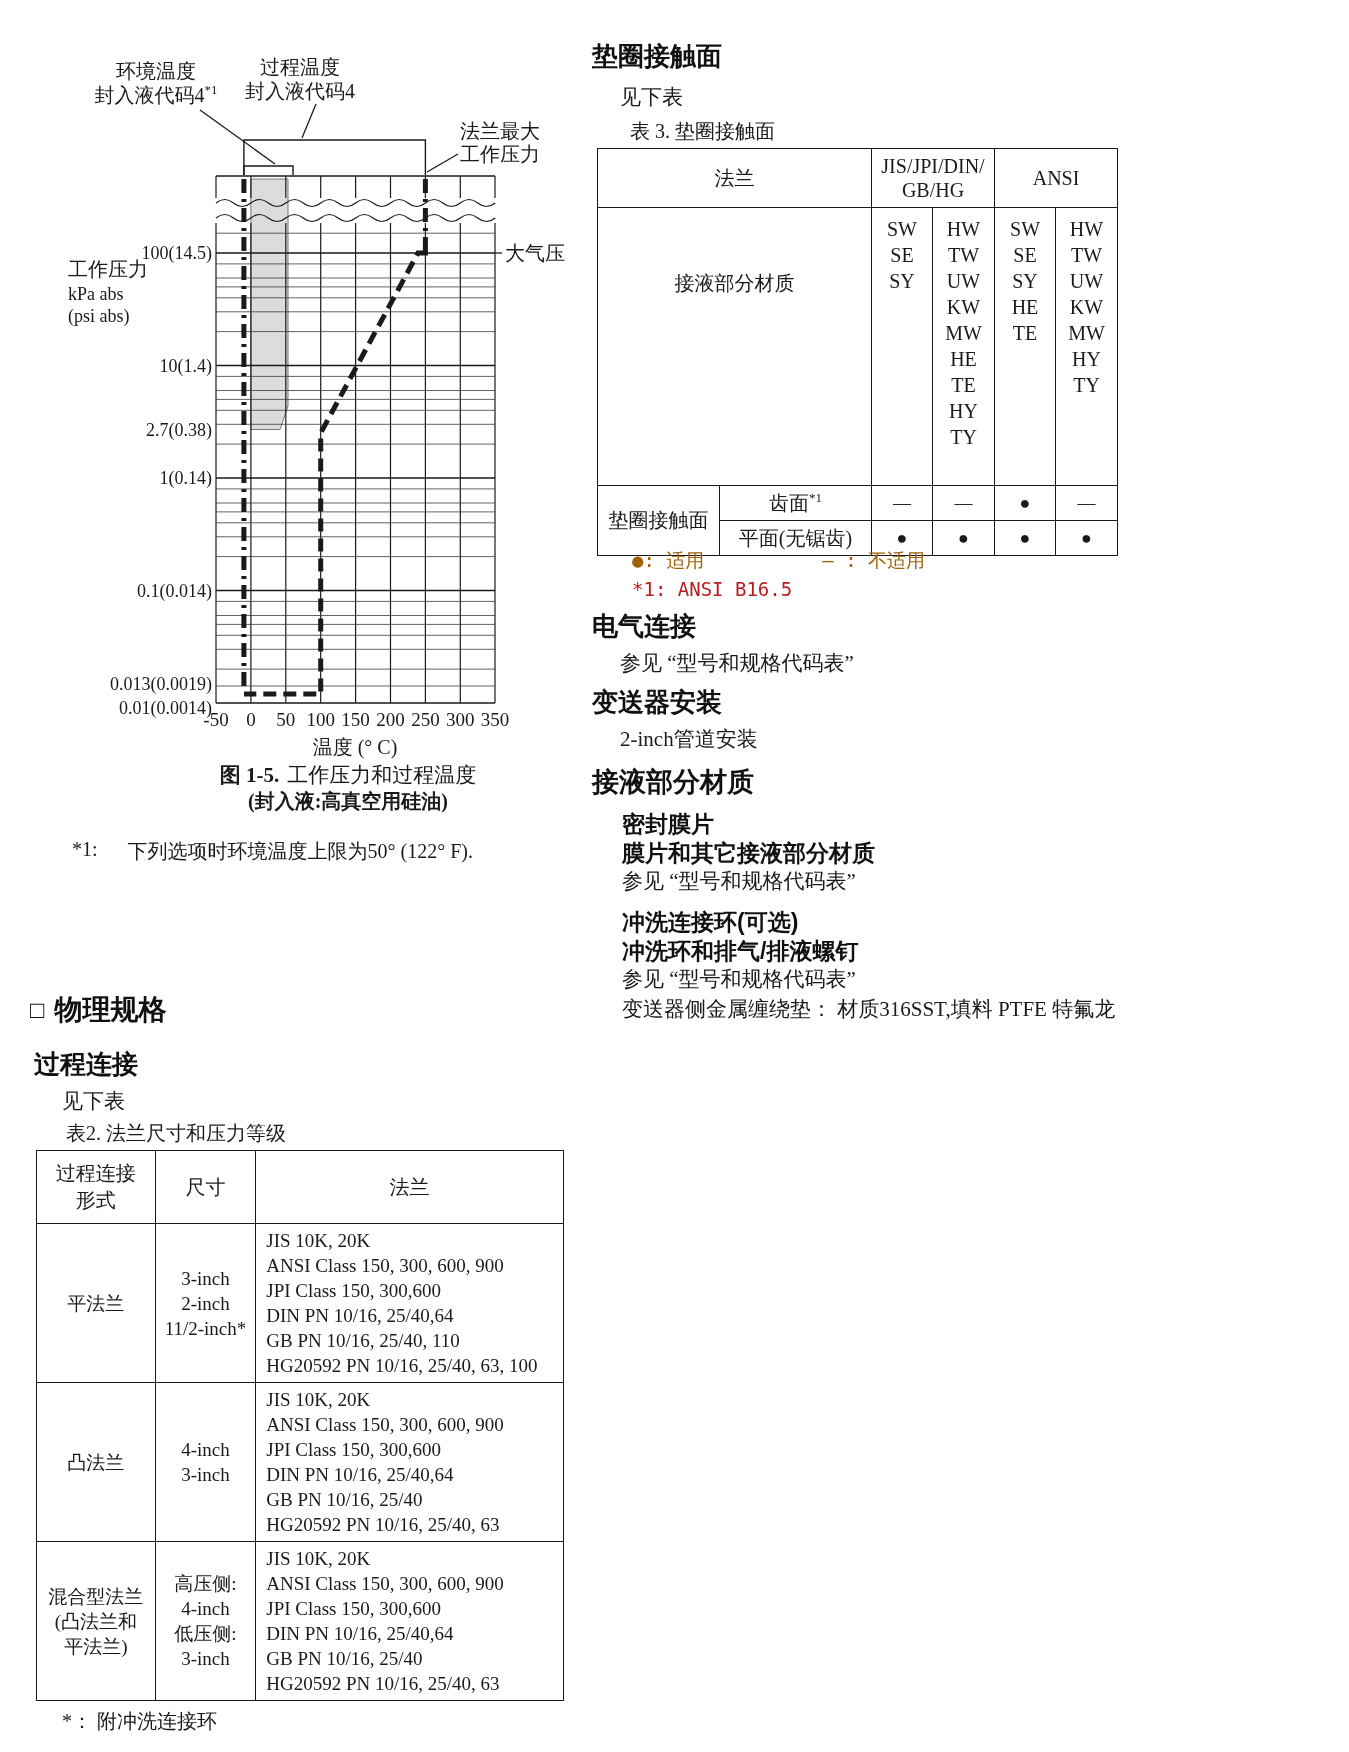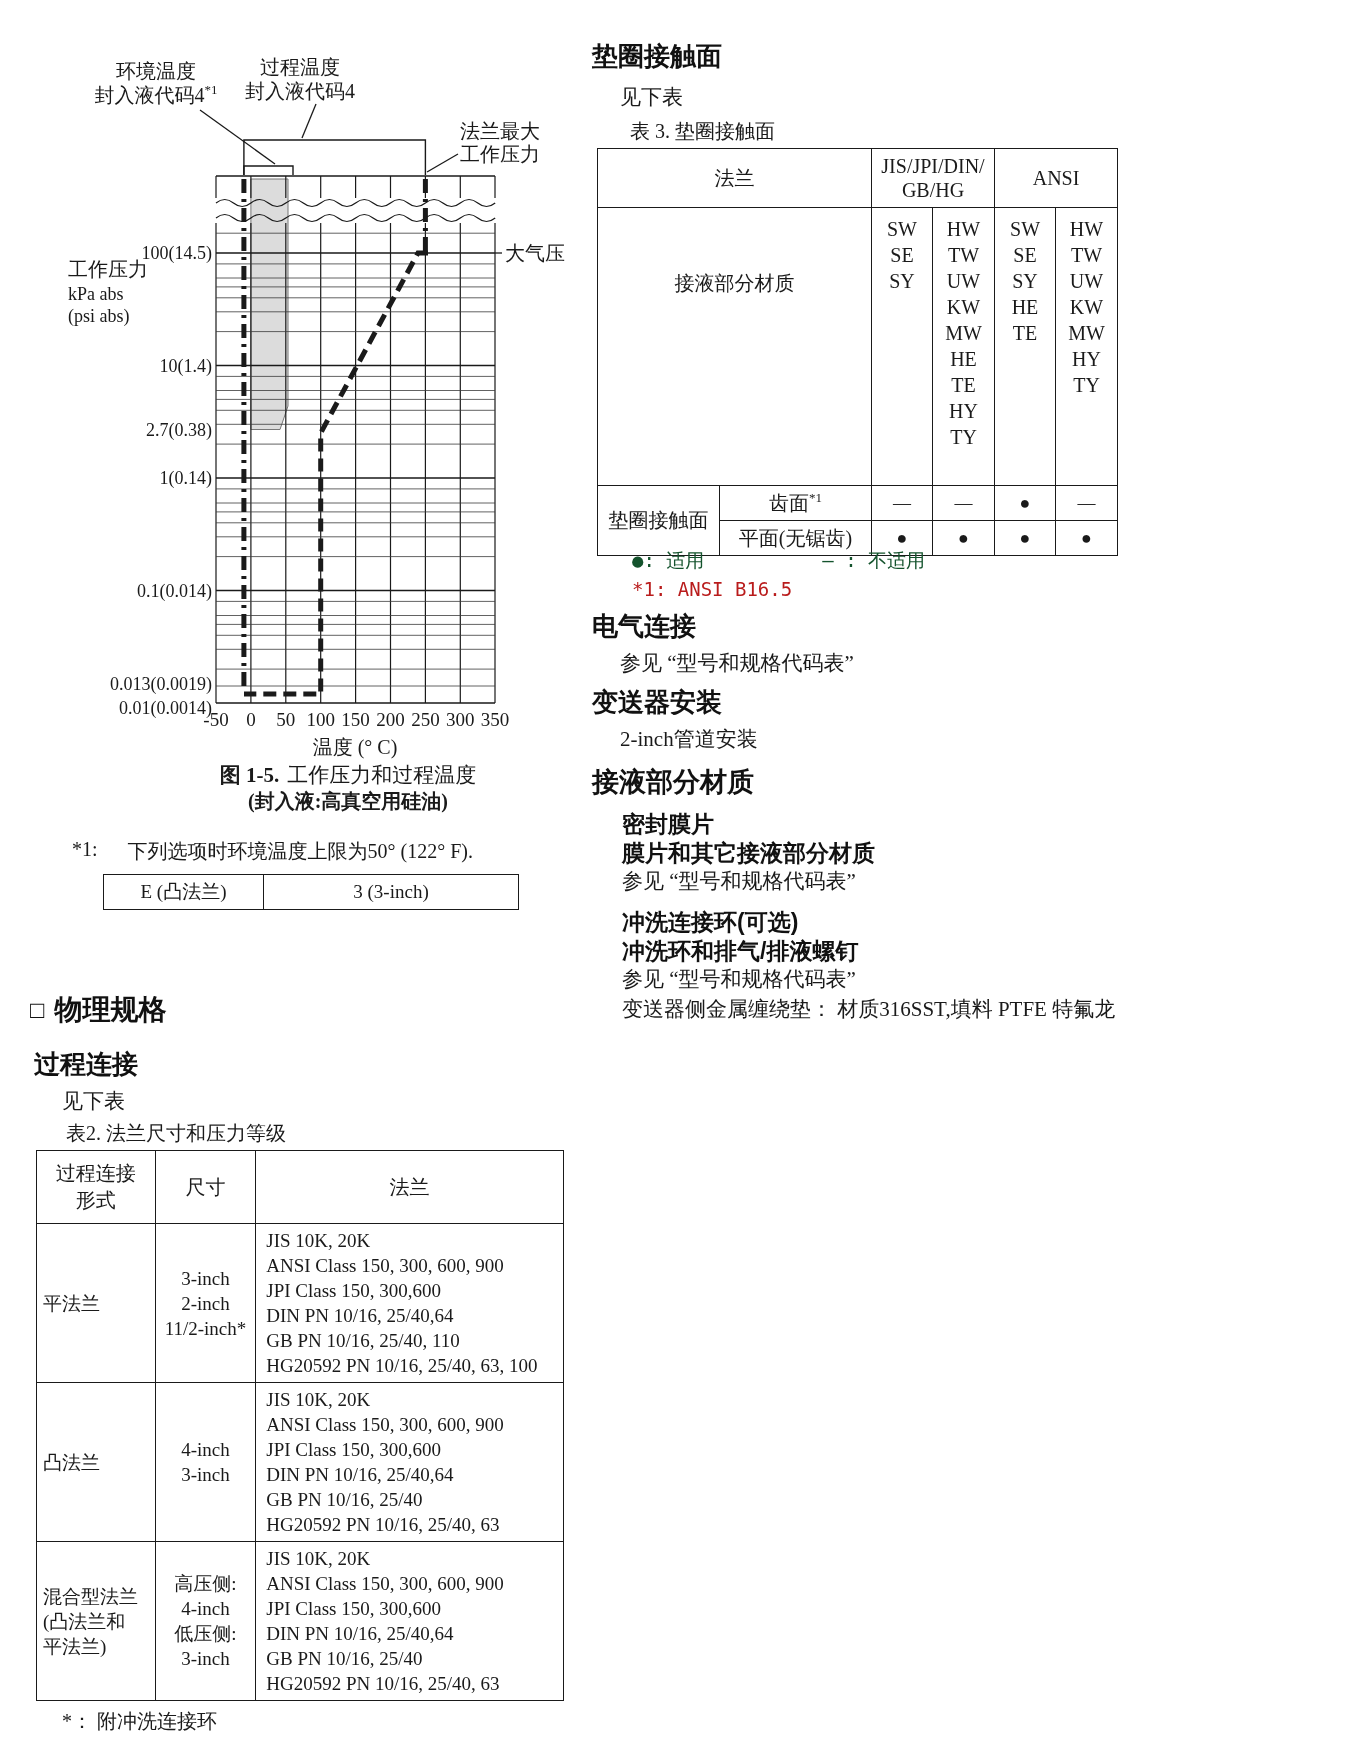--- a/index.html
+++ b/index.html
@@ -18,32 +18,32 @@
   .body-text{font-size:21px;line-height:1.3;color:#1a1a1a;}
   .caption{font-size:20px;color:#1a1a1a;}
   
   table{border-collapse:collapse;table-layout:fixed;}
   th,td{border:1.6px solid #1a1a1a;font-weight:normal;}
   .t-small{width:415px;font-size:19px;}
   .t-small th,.t-small td{height:34px;text-align:center;padding:0 4px;}
   .t2{width:528px;font-size:19px;}
   .t2 th{height:70px;text-align:center;font-size:20px;}
   .t2 td{padding:4px 6px;}
-  .t2 .cell-type{text-align:left;line-height:25px;}
+  .t2 .cell-type{text-align:center;line-height:25px;}
   .t2 .cell-size{text-align:center;line-height:25px;}
   .t2 .cell-flange{text-align:left;line-height:25px;padding-left:10px;}
   .t3{width:520px;font-size:20px;}
   .t3 th{height:56px;text-align:center;font-size:20px;line-height:24px;}
   .t3 .cell-wetted{text-align:center;vertical-align:top;padding-top:62px;}
   .t3 .cell-codes{text-align:center;vertical-align:top;padding-top:8px;line-height:26px;height:268px;}
   .t3 .cell-rowlabel{text-align:center;vertical-align:middle;}
   .t3 .cell-surface{text-align:center;height:32px;}
   .t3 .cell-mark{text-align:center;font-size:18px;}
   sup{font-size:13px;}
-  .legend-row{display:flex;gap:118px;font-family:"DejaVu Sans Mono","DejaVu Sans",monospace;font-size:19px;color:#14532d;}
+  .legend-row{display:flex;gap:118px;font-family:"DejaVu Sans Mono","DejaVu Sans",monospace;font-size:19px;color:#a16207;}
   .mono-note{font-family:"DejaVu Sans Mono","DejaVu Sans",monospace;font-size:19px;color:#b91c1c;}
   .note-row{display:flex;gap:30px;font-size:20px;}
   .sq{font-size:24px;margin-right:10px;position:relative;top:-1px;}
   svg text{font-family:"Liberation Serif","DejaVu Serif",serif;fill:#1a1a1a;}
 </style>
 </head>
 <body>
 
 <div class="abs" style="left:28px;top:38px;width:545px;height:790px;">
 <svg width="545" height="790" viewBox="0 0 545 790">
@@ -114,24 +114,20 @@
   <span>*1:</span>
   <span>下列选项时环境温度上限为50° (122° F).</span>
 </div>
 
 <table class="abs t-small" style="left:103px;top:874px;">
   <colgroup>
       <col style="width:160px">
       <col style="width:255px">
     </colgroup>
   <tbody>
-  <tr>
-    <td>E (凸法兰)</td>
-    <td>3 (3-inch)</td>
-  </tr>
 </tbody>
   </table>
 
 <div class="abs h-bold h28" style="left:30px;top:995px;">
   <span class="sq">□</span><span>物理规格</span>
 </div>
 <div class="abs h-bold h26" style="left:34px;top:1050px;">过程连接</div>
 <div class="abs body-text" style="left:62px;top:1088px;">见下表</div>
 <div class="abs caption" style="left:66px;top:1120px;">表2.  法兰尺寸和压力等级</div>
 

